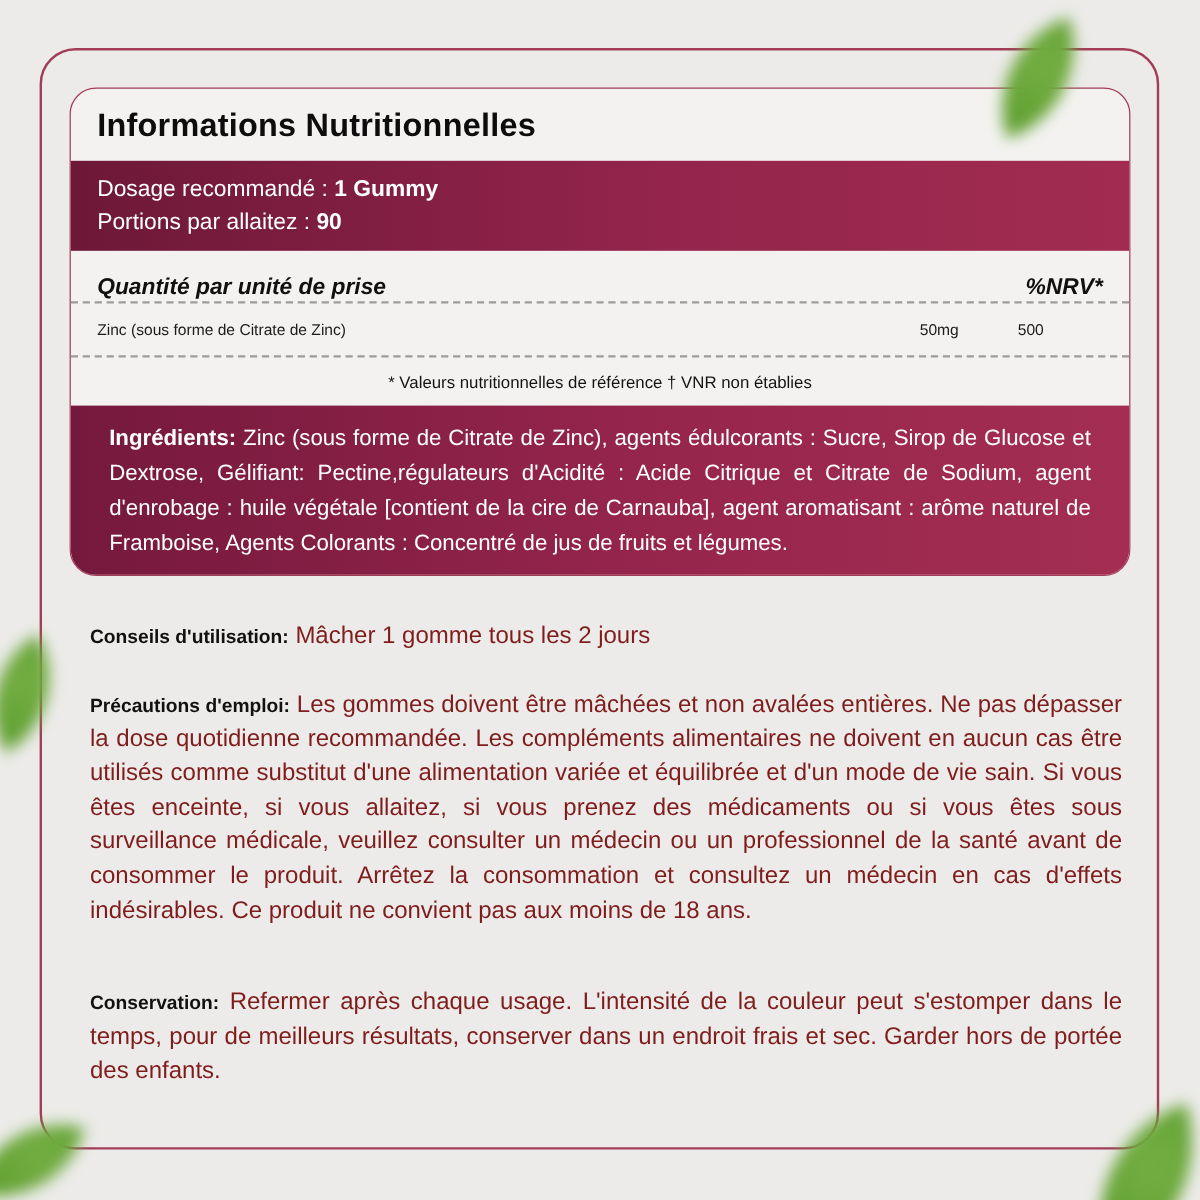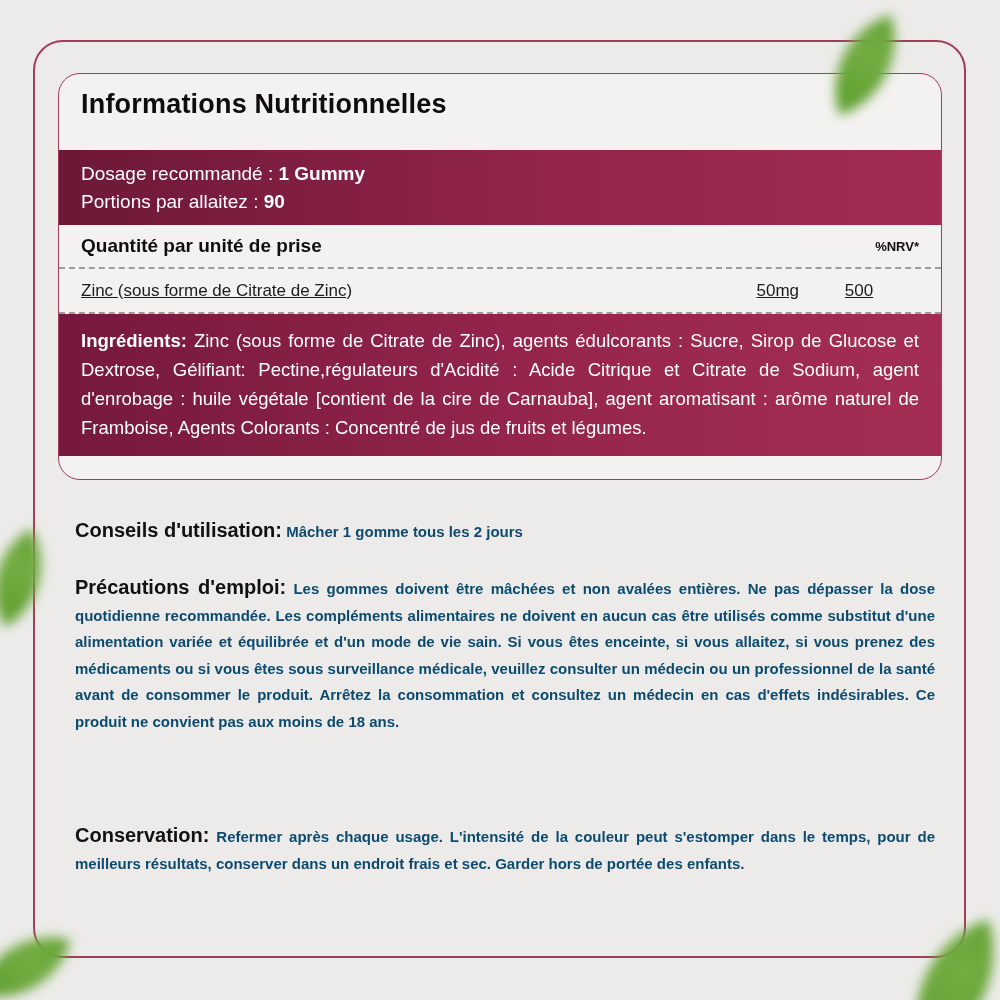--- a/index.html
+++ b/index.html
@@ -38,62 +38,63 @@
   }
   .card-title {
     font-size: 27px; font-weight: 700; color: #0d0d0d;
     letter-spacing: 0.2px;
   }
   .dosage-banner {
     height: 75px;
     background: linear-gradient(90deg, #6d1837 0%, #93244b 55%, #a22c51 100%);
     color: #ffffff;
     display: flex; flex-direction: column; justify-content: center;
-    padding: 0 22px; gap: 6px; margin-top: 16px;
+    padding: 0 22px; gap: 6px;
   }
   .banner-line { font-size: 19px; font-weight: 400; }
   .banner-line b { font-weight: 700; }
 
   .table-header {
-    height: 44px; display: flex; align-items: center;
+    height: 44px; display: flex; align-items: flex-end;
     padding: 0 22px;
     border-bottom: 2px dashed #9c9c9c;
+    font-style: italic;
   }
   .table-header .th-left { flex: 1; font-size: 19px; font-weight: 700; color: #101010; }
-  .table-header .th-right { font-size: 13px; font-weight: 700; color: #101010; }
+  .table-header .th-right { font-size: 19px; font-weight: 700; color: #101010; }
 
   .table-row {
     height: 45px; display: flex; align-items: center;
     padding: 0 22px;
     border-bottom: 2px dashed #9c9c9c;
-    font-size: 17px; color: #1c1c1c; text-decoration: underline;
+    font-size: 13px; color: #1c1c1c;
   }
   .table-row .td-name { flex: 1; }
   .table-row .td-amount { width: 130px; text-align: right; }
   .table-row .td-nrv { width: 120px; text-align: center; }
 
   .footnote-row {
     height: 40px; display: flex; align-items: center; justify-content: center;
     font-size: 14px; color: #141414;
   }
 
   .ingredients-banner {
     height: 142px;
     background: linear-gradient(90deg, #75193c 0%, #96254c 55%, #a42e53 100%);
     color: #ffffff;
-    padding: 12px 22px;
+    padding: 12px 32px;
     font-size: 18.5px; line-height: 29px;
     text-align: justify;
   }
   .ingredients-banner .ing-label { font-weight: 700; }
 
   
   .section { position: absolute; left: 75px; width: 860px; z-index: 2; }
-  .section .sec-label { font-weight: 700; font-size: 20px; color: #111111; }
-  .section .sec-text { font-weight: 700; font-size: 15px; color: #0c4a6e; }
+  .section .sec-label { font-weight: 700; font-size: 16px; color: #111111; }
+  .section .sec-text { font-weight: 400; font-size: 20px; color: #7f1d1d; }
   .sec-conseils { top: 519px; font-size: 18px; }
   .sec-precautions { top: 574px; text-align: justify; line-height: 26.6px; }
   .sec-conservation { top: 822px; text-align: justify; line-height: 26.6px; }
 
   
   .leaf {
     position: absolute;
     background: radial-gradient(circle at 40% 40%, #74ae43 0%, #63a233 70%);
     border-radius: 0 100% 0 100%;
     filter: blur(6px);
@@ -126,20 +127,21 @@
       <div class="th-left">Quantité par unité de prise</div>
       <div class="th-right">%NRV*</div>
     </div>
 
     <div class="table-row">
       <div class="td-name">Zinc (sous forme de Citrate de Zinc)</div>
       <div class="td-amount">50mg</div>
       <div class="td-nrv">500</div>
     </div>
 
+    <div class="footnote-row">* Valeurs nutritionnelles de référence † VNR non établies</div>
 
     <div class="ingredients-banner"><span class="ing-label">Ingrédients:</span><span> Zinc (sous forme de Citrate de Zinc), agents édulcorants : Sucre, Sirop de Glucose et Dextrose, Gélifiant: Pectine,régulateurs d'Acidité : Acide Citrique et Citrate de Sodium, agent d'enrobage : huile végétale [contient de la cire de Carnauba], agent aromatisant : arôme naturel de Framboise, Agents Colorants : Concentré de jus de fruits et légumes.</span></div>
 
   </div>
 
   <div class="section sec-conseils"><span class="sec-label">Conseils d'utilisation:</span><span class="sec-text"> Mâcher 1 gomme tous les 2 jours</span></div>
 
   <div class="section sec-precautions"><span class="sec-label">Précautions d'emploi:</span><span class="sec-text"> Les gommes doivent être mâchées et non avalées entières. Ne pas dépasser la dose quotidienne recommandée. Les compléments alimentaires ne doivent en aucun cas être utilisés comme substitut d'une alimentation variée et équilibrée et d'un mode de vie sain. Si vous êtes enceinte, si vous allaitez, si vous prenez des médicaments ou si vous êtes sous surveillance médicale, veuillez consulter un médecin ou un professionnel de la santé avant de consommer le produit. Arrêtez la consommation et consultez un médecin en cas d'effets indésirables. Ce produit ne convient pas aux moins de 18 ans.</span></div>
 
   <div class="section sec-conservation"><span class="sec-label">Conservation:</span><span class="sec-text"> Refermer après chaque usage. L'intensité de la couleur peut s'estomper dans le temps, pour de meilleurs résultats, conserver dans un endroit frais et sec. Garder hors de portée des enfants.</span></div>

